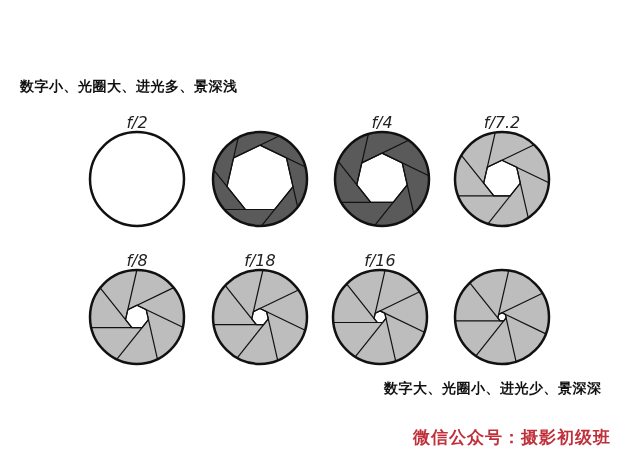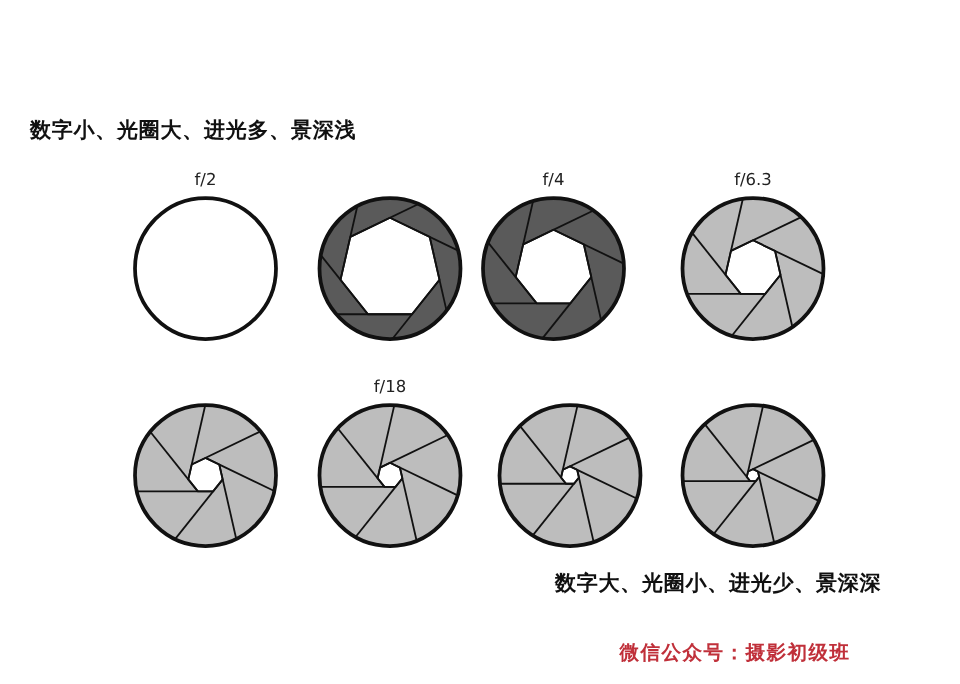--- a/index.html
+++ b/index.html
@@ -1,22 +1,22 @@
 <!DOCTYPE html>
 <html><head>
 <meta charset="utf-8">
 <style>
   html,body{margin:0;padding:0;background:#fff;}
   body{width:640px;height:456px;position:relative;overflow:hidden;font-family:"DejaVu Sans",sans-serif;}
   .heading{position:absolute;font-weight:bold;font-size:14px;color:#111;white-space:nowrap;letter-spacing:0.5px;}
   #h-top{left:20px;top:78px;}
-  #h-bottom{left:370px;top:380px;}
-  #credit{position:absolute;left:413px;top:426px;font-size:13px;font-weight:bold;color:#c0303a;white-space:nowrap;letter-spacing:1px;}
+  #h-bottom{left:384px;top:380px;}
+  #credit{position:absolute;left:413px;top:426px;font-size:17px;font-weight:bold;color:#c0303a;white-space:nowrap;letter-spacing:1px;}
   .aperture{position:absolute;width:110px;height:120px;}
-  .aperture .lbl{position:absolute;left:0;width:100%;top:0;text-align:center;font-size:11px;color:#222;font-family:"DejaVu Sans",sans-serif;}
+  .aperture .lbl{position:absolute;left:0;width:100%;top:0;text-align:center;font-style:italic;font-size:16px;color:#222;font-family:"DejaVu Sans",sans-serif;}
   .aperture svg{position:absolute;left:5px;top:16px;}
 </style>
 </head>
 <body>
 
 <div id="h-top" class="heading">数字小、光圈大、进光多、景深浅</div>
 <div id="h-bottom" class="heading">数字大、光圈小、进光少、景深深</div>
 <div id="credit">微信公众号：摄影初级班</div>
 
 <div class="aperture" style="left:82px;top:113px;">
@@ -33,51 +33,52 @@
       <line x1="50" y1="16.160000000000004" x2="95.45550201809787" y2="38.050216057070344" stroke="#111111" stroke-width="1.2"></line>
       <line x1="76.45717736671813" y1="28.901105105100463" x2="87.68375924192647" y2="78.08797410630609" stroke="#111111" stroke-width="1.2"></line>
       <line x1="82.99156054823291" y1="57.53010840508168" x2="51.53537714798405" y2="96.9749147632377" stroke="#111111" stroke-width="1.2"></line>
       <line x1="64.68262573173817" y1="80.48878648981787" x2="14.230824745623508" y2="80.48878648981787" stroke="#111111" stroke-width="1.2"></line>
       <line x1="35.31737426826184" y1="80.48878648981787" x2="3.8611908680129474" y2="41.043980131661826" stroke="#111111" stroke-width="1.2"></line>
       <line x1="17.008439451767096" y1="57.530108405081684" x2="28.23502132697542" y2="8.343239403876034" stroke="#111111" stroke-width="1.2"></line>
       <line x1="23.54282263328187" y1="28.901105105100466" x2="68.99832465137976" y2="7.010889048030123" stroke="#111111" stroke-width="1.2"></line>
       <circle cx="50" cy="50" r="47" fill="none" stroke="#111111" stroke-width="2.5"></circle>
     </svg>
 </div>
-<div class="aperture" style="left:314px;top:113px;">
+<div class="aperture" style="left:327px;top:113px;">
   <div class="lbl">f/4</div>
   <svg width="100" height="100" viewBox="0 0 100 100">
       <circle cx="50" cy="50" r="47" fill="#5a5a5a"></circle>
       <polygon points="50,24.15 70.21034382179857,33.88278862195174 75.20188652990015,55.752166142770726 61.21589465618888,73.29004523527753 38.78410534381112,73.29004523527753 24.798113470099857,55.75216614277073 29.789656178201426,33.88278862195175" fill="#fff" stroke="#111111" stroke-width="1.2"></polygon>
       <line x1="50" y1="24.15" x2="96.88604708320216" y2="46.72913025148492" stroke="#111111" stroke-width="1.2"></line>
       <line x1="70.21034382179857" y1="33.88278862195174" x2="81.79024115028636" y2="84.61763376671837" stroke="#111111" stroke-width="1.2"></line>
       <line x1="75.20188652990015" y1="55.752166142770726" x2="42.755735228464616" y2="96.43835298457398" stroke="#111111" stroke-width="1.2"></line>
       <line x1="61.21589465618888" y1="73.29004523527753" x2="9.17630843568007" y2="73.29004523527753" stroke="#111111" stroke-width="1.2"></line>
       <line x1="38.78410534381112" y1="73.29004523527753" x2="6.3379540423756" y2="32.60385839347429" stroke="#111111" stroke-width="1.2"></line>
       <line x1="24.798113470099857" y1="55.75216614277073" x2="36.378010798587624" y2="5.017320998004081" stroke="#111111" stroke-width="1.2"></line>
       <line x1="29.789656178201426" y1="33.88278862195175" x2="76.67570326140357" y2="11.303658370466817" stroke="#111111" stroke-width="1.2"></line>
       <circle cx="50" cy="50" r="47" fill="none" stroke="#111111" stroke-width="2.5"></circle>
     </svg>
 </div>
 <div class="aperture" style="left:447px;top:113px;">
-  <div class="lbl">f/6.3</div>
+  <div class="lbl">f/7.2</div>
   <svg width="100" height="100" viewBox="0 0 100 100">
       <circle cx="50" cy="50" r="47" fill="#bdbdbd"></circle>
       <polygon points="50,31.2 64.69843187039896,38.27839172505581 68.32864474901828,54.18339355837871 58.15701429541009,66.93821471656548 41.84298570458991,66.93821471656548 31.671355250981716,54.18339355837871 35.30156812960104,38.27839172505581" fill="#fff" stroke="#111111" stroke-width="1.2"></polygon>
       <line x1="50" y1="31.2" x2="96.84924559633626" y2="53.76140758947593" stroke="#111111" stroke-width="1.2"></line>
       <line x1="64.69843187039896" y1="38.27839172505581" x2="76.26923998224437" y2="88.9734144097647" stroke="#111111" stroke-width="1.2"></line>
       <line x1="68.32864474901828" y1="54.18339355837871" x2="35.90796086668189" y2="94.83764526672906" stroke="#111111" stroke-width="1.2"></line>
       <line x1="58.15701429541009" y1="66.93821471656548" x2="6.158274643719544" y2="66.93821471656548" stroke="#111111" stroke-width="1.2"></line>
       <line x1="41.84298570458991" y1="66.93821471656548" x2="9.422301822253495" y2="26.283963008215125" stroke="#111111" stroke-width="1.2"></line>
       <line x1="31.671355250981716" y1="54.18339355837871" x2="43.242163362827135" y2="3.4883708736698296" stroke="#111111" stroke-width="1.2"></line>
       <line x1="35.30156812960104" y1="38.27839172505581" x2="82.1508137259373" y2="15.716984135579882" stroke="#111111" stroke-width="1.2"></line>
       <circle cx="50" cy="50" r="47" fill="none" stroke="#111111" stroke-width="2.5"></circle>
     </svg>
 </div>
 <div class="aperture" style="left:82px;top:251px;">
+  <div class="lbl">f/8</div>
   <svg width="100" height="100" viewBox="0 0 100 100">
       <circle cx="50" cy="50" r="47" fill="#bdbdbd"></circle>
       <polygon points="50,38.25 59.18651991899935,42.673994828159884 61.455402968136426,52.614620973986696 55.098133934631306,60.58638419785343 44.901866065368694,60.58638419785343 38.544597031863574,52.614620973986696 40.81348008100065,42.673994828159884" fill="#fff" stroke="#111111" stroke-width="1.2"></polygon>
       <line x1="50" y1="38.25" x2="95.85063497081073" y2="60.33050205815133" stroke="#111111" stroke-width="1.2"></line>
       <line x1="59.18651991899935" y1="42.673994828159884" x2="70.51069157428441" y2="92.28843259266745" stroke="#111111" stroke-width="1.2"></line>
       <line x1="61.455402968136426" y1="52.614620973986696" x2="29.725779080461653" y2="92.40231085808594" stroke="#111111" stroke-width="1.2"></line>
       <line x1="55.098133934631306" y1="60.58638419785343" x2="4.207768457789271" y2="60.58638419785343" stroke="#111111" stroke-width="1.2"></line>
       <line x1="44.901866065368694" y1="60.58638419785343" x2="13.172242177693914" y2="20.79869431375416" stroke="#111111" stroke-width="1.2"></line>
       <line x1="38.544597031863574" y1="52.614620973986696" x2="49.86876868714863" y2="3.0001832094791325" stroke="#111111" stroke-width="1.2"></line>
       <line x1="40.81348008100065" y1="42.673994828159884" x2="86.66411505181136" y2="20.593492770008556" stroke="#111111" stroke-width="1.2"></line>
@@ -93,20 +94,21 @@
       <line x1="56.61429434167953" y1="44.72527627627512" x2="67.7511278943669" y2="93.5189321844853" stroke="#111111" stroke-width="1.2"></line>
       <line x1="58.24789013705823" y1="51.88252710127042" x2="27.043175948406073" y2="91.01200104194086" stroke="#111111" stroke-width="1.2"></line>
       <line x1="53.67065643293454" y1="57.62219662245447" x2="3.622180747164883" y2="57.62219662245447" stroke="#111111" stroke-width="1.2"></line>
       <line x1="46.32934356706546" y1="57.62219662245447" x2="15.124629378413303" y2="18.492722681784024" stroke="#111111" stroke-width="1.2"></line>
       <line x1="41.75210986294177" y1="51.88252710127042" x2="52.888943415629136" y2="3.0888711930602426" stroke="#111111" stroke-width="1.2"></line>
       <line x1="43.38570565832047" y1="44.72527627627512" x2="88.4778241371701" y2="23.010056508599163" stroke="#111111" stroke-width="1.2"></line>
       <circle cx="50" cy="50" r="47" fill="none" stroke="#111111" stroke-width="2.5"></circle>
     </svg>
 </div>
 <div class="aperture" style="left:325px;top:251px;">
+  <div class="lbl">f/16</div>
   <svg width="100" height="100" viewBox="0 0 100 100">
       <circle cx="50" cy="50" r="47" fill="#bdbdbd"></circle>
       <polygon points="50,43.89 54.77699035787966,46.19047731064314 55.95680954343094,51.35960290647308 52.65102964600828,55.50491978288378 47.34897035399172,55.50491978288378 44.04319045656906,51.35960290647308 45.22300964212034,46.19047731064314" fill="#fff" stroke="#111111" stroke-width="1.2"></polygon>
       <line x1="50" y1="43.89" x2="94.44257052909828" y2="65.29241396137722" stroke="#111111" stroke-width="1.2"></line>
       <line x1="54.77699035787966" y1="46.19047731064314" x2="65.75339881534195" y2="94.28126495217569" stroke="#111111" stroke-width="1.2"></line>
       <line x1="55.95680954343094" y1="51.35960290647308" x2="25.20159648286005" y2="89.92542026079501" stroke="#111111" stroke-width="1.2"></line>
       <line x1="52.65102964600828" y1="55.50491978288378" x2="3.3234977940290094" y2="55.50491978288378" stroke="#111111" stroke-width="1.2"></line>
       <line x1="47.34897035399172" y1="55.50491978288378" x2="16.593757293420822" y2="16.939102428561846" stroke="#111111" stroke-width="1.2"></line>
       <line x1="44.04319045656906" y1="51.35960290647308" x2="55.01959891403135" y2="3.268815264940521" stroke="#111111" stroke-width="1.2"></line>
       <line x1="45.22300964212034" y1="46.19047731064314" x2="89.66558017121862" y2="24.78806334926592" stroke="#111111" stroke-width="1.2"></line>

